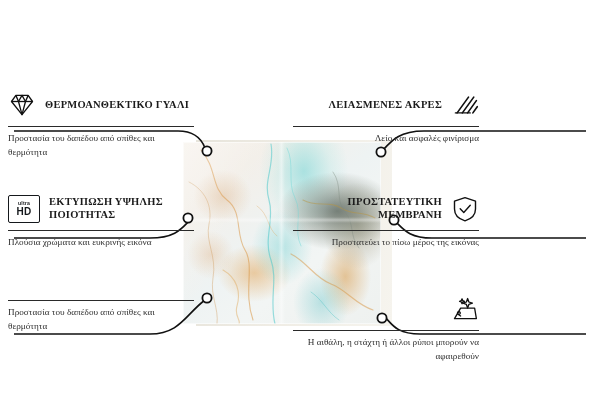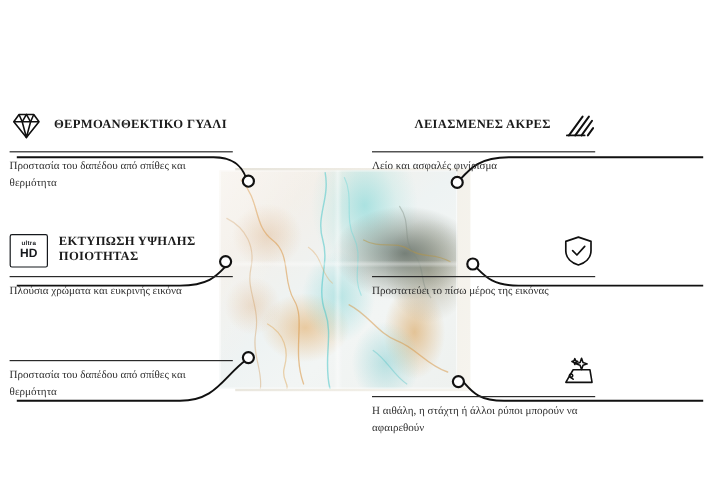--- a/index.html
+++ b/index.html
@@ -48,21 +48,21 @@
     position:absolute;left:0;top:0;width:100%;height:100%;
     box-shadow:inset 0 0 0 1px rgba(255,255,255,.55);
   }
 
   
   .connectors{position:absolute;left:0;top:0;width:600px;height:400px;pointer-events:none;}
 
   
   .feature{position:absolute;width:186px;}
   .feature.left{left:8px;text-align:left;}
-  .feature.right{right:4px;}
+  .feature.right{right:21px;text-align:right;}
 
   .f-head{display:flex;align-items:center;gap:9px;min-height:30px;}
   .feature.right .f-head{flex-direction:row-reverse;}
   .f-title{
     font-size:10.5px;letter-spacing:.25px;line-height:1.22;
     color:#1b1b1b;font-weight:bold;
     font-family:"Liberation Serif", serif;
     text-transform:uppercase;
   }
   .f-rule{
@@ -200,20 +200,21 @@
   </div>
 
   <div class="feature right" id="feat-membrane">
     <div class="f-head">
       <svg class="icon" viewBox="0 0 32 32">
         <g fill="none" stroke="#101010" stroke-width="1.6" stroke-linejoin="round" stroke-linecap="round">
           <path d="M16,3 L28,7 V16 C28,23 22.5,27.6 16,29.5 C9.5,27.6 4,23 4,16 V7 Z"></path>
           <path d="M10.5,15.8 L14.6,20 L22,11.8"></path>
         </g>
       </svg>
+      <div class="f-title">ΠΡΟΣΤΑΤΕΥΤΙΚΗ ΜΕΜΒΡΑΝΗ</div>
     </div>
     <div class="f-rule"></div>
     <div class="f-desc">Προστατεύει το πίσω μέρος της εικόνας</div>
   </div>
 
   <div class="feature right" id="feat-clean">
     <div class="f-head">
       <svg class="icon" viewBox="0 0 32 32">
         <g fill="none" stroke="#101010" stroke-width="1.5" stroke-linejoin="round" stroke-linecap="round">
           <path d="M4,27 L11,15 H27 L29,27 Z"></path>

